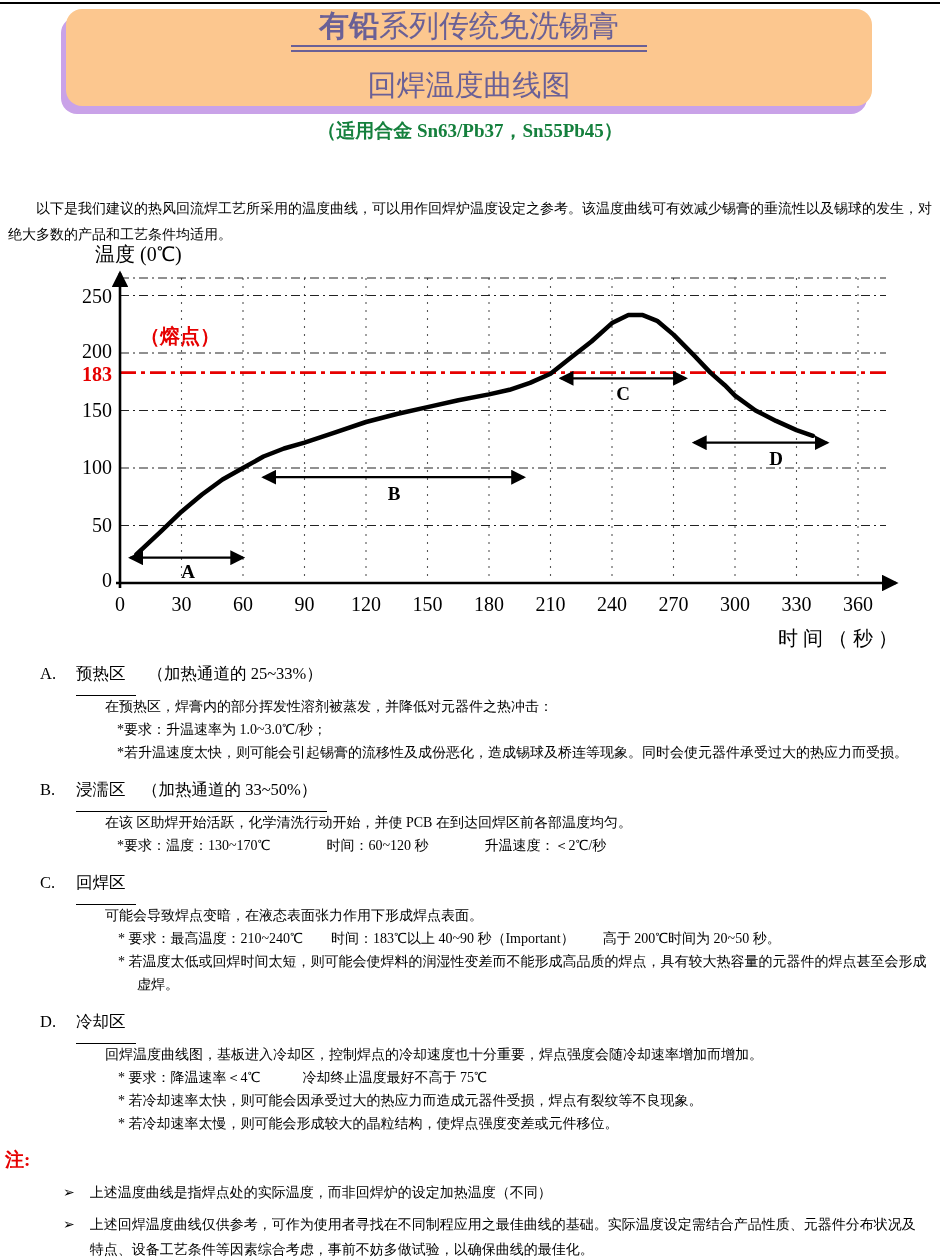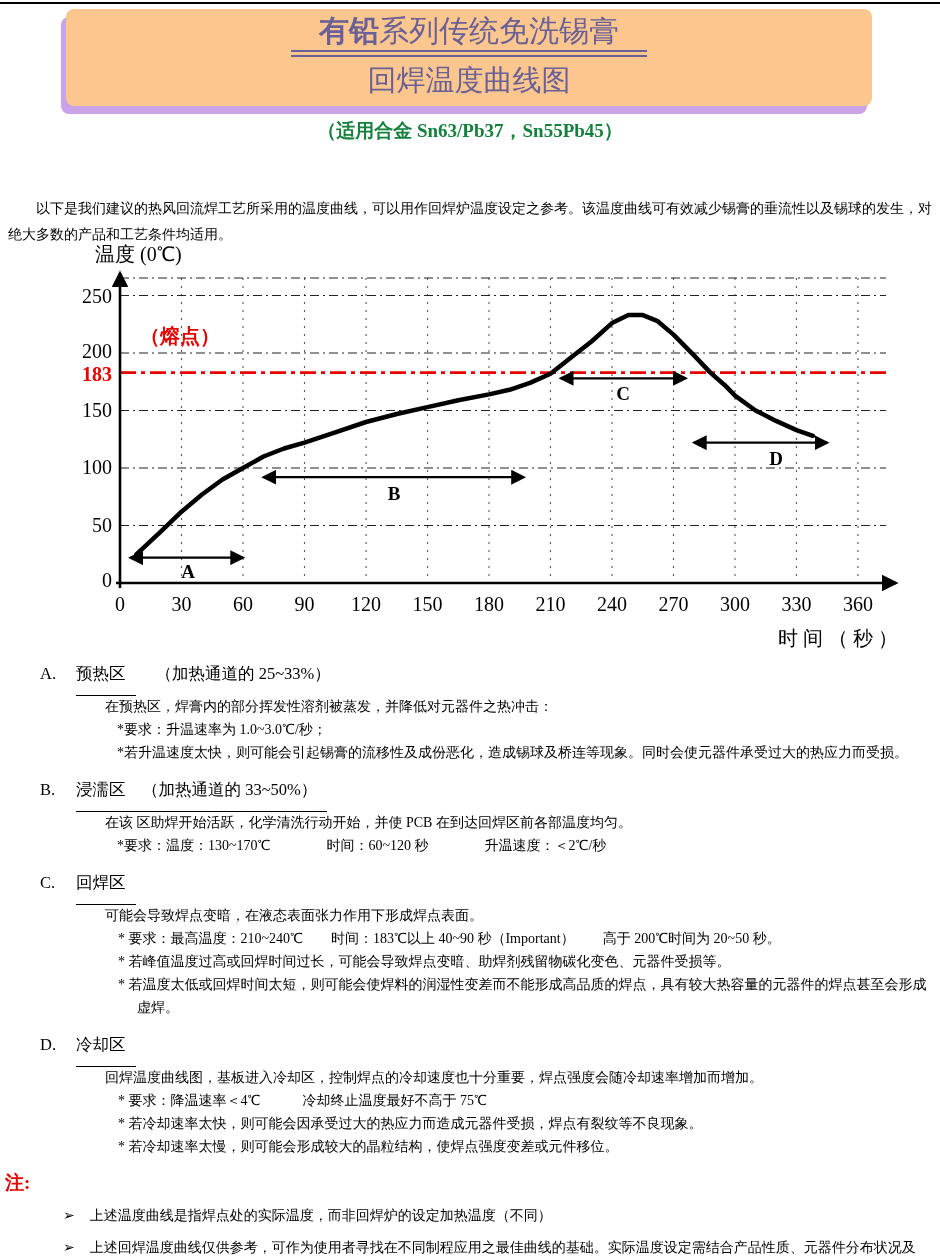--- a/index.html
+++ b/index.html
@@ -5,23 +5,23 @@
   * { margin:0; padding:0; box-sizing:border-box; }
   html,body { background:#ffffff; }
   body { font-family:"Liberation Serif", serif; color:#000; }
   .page { position:relative; width:940px; height:1260px; background:#fff; overflow:hidden; }
 
   .topline { position:absolute; top:2px; left:0; width:940px; height:2px; background:#000; }
 
   
   .header-box {
     position:absolute; left:66px; top:9px; width:806px; height:97px;
-    background:#fcc78f; border-radius:8px;
+    background:#fcc78f; border-radius:16px;
     box-shadow:-5px 8px 0 #c9a2e8;
-    display:flex; flex-direction:column; align-items:center; justify-content:center;
+    display:flex; flex-direction:column; align-items:center; justify-content:space-between;
   }
   .title-line1 { font-size:30px; color:#6a6096; border-bottom:7px double #6a6096; padding:0 28px 1px 28px; line-height:1.15; }
   .title-line1 .b { font-weight:bold; }
   .title-line2 { font-size:29px; color:#6a6096; margin-top:4px; }
   .subtitle { position:absolute; top:118px; left:0; width:940px; text-align:center; font-size:19px; font-weight:bold; color:#15803d; }
 
   
   .intro { position:absolute; top:196px; left:8px; width:924px; font-size:14px; line-height:26px; text-indent:2em; }
 
   
@@ -30,21 +30,21 @@
   .ytick { font-size:20px; }
   .xtick { font-size:20px; }
   .red { fill:#e60000; }
 
   
   .content { position:absolute; top:655px; left:0; width:940px; }
   .sec-head { font-size:16.5px; margin:8px 0 10px 40px; }
   .sec-head.gap { margin-top:15px; }
   .sec-letter { display:inline-block; width:36px; }
   .u { border-bottom:1.5px solid #000; padding-right:10px; padding-bottom:12px; }
-  .sec-suffix { margin-left:20px; }
+  .sec-suffix { margin-left:12px; }
   .sec-line { font-size:14px; line-height:23px; margin-left:105px; width:828px; }
   .sec-line.req { margin-left:117px; }
   .sec-line.hang { margin-left:137px; width:796px; text-indent:-19px; }
   .sp8 { margin-top:8px; }
 
   
   .note-label { color:#e60000; font-size:19px; font-weight:bold; margin:12px 0 4px 5px; }
   .note-item { display:flex; gap:15px; margin:7px 0 0 63px; width:862px; font-size:14px; line-height:25px; }
   .note-item .bullet { flex:0 0 auto; font-size:14px; line-height:25px; }
 </style>
@@ -159,21 +159,20 @@
       <span class="sec-letter">B.</span><span class="u">浸濡区　（加热通道的 33~50%）</span>
     </div>
     <div class="sec-line sp8">在该 区助焊开始活跃，化学清洗行动开始，并使 PCB 在到达回焊区前各部温度均匀。</div>
     <div class="sec-line req">*要求：温度：130~170℃　　　　时间：60~120 秒　　　　升温速度：＜2℃/秒</div>
 
     <div class="sec-head gap">
       <span class="sec-letter">C.</span><span class="u">回焊区</span>
     </div>
     <div class="sec-line sp8">可能会导致焊点变暗，在液态表面张力作用下形成焊点表面。</div>
     <div class="sec-line hang">* 要求：最高温度：210~240℃　　时间：183℃以上 40~90 秒（Important）　　高于 200℃时间为 20~50 秒。</div>
-    <div class="sec-line hang">* 若峰值温度过高或回焊时间过长，可能会导致焊点变暗、助焊剂残留物碳化变色、元器件受损等。</div>
     <div class="sec-line hang">* 若温度太低或回焊时间太短，则可能会使焊料的润湿性变差而不能形成高品质的焊点，具有较大热容量的元器件的焊点甚至会形成虚焊。</div>
 
     <div class="sec-head gap">
       <span class="sec-letter">D.</span><span class="u">冷却区</span>
     </div>
     <div class="sec-line sp8">回焊温度曲线图，基板进入冷却区，控制焊点的冷却速度也十分重要，焊点强度会随冷却速率增加而增加。</div>
     <div class="sec-line hang">* 要求：降温速率＜4℃　　　冷却终止温度最好不高于 75℃</div>
     <div class="sec-line hang">* 若冷却速率太快，则可能会因承受过大的热应力而造成元器件受损，焊点有裂纹等不良现象。</div>
     <div class="sec-line hang">* 若冷却速率太慢，则可能会形成较大的晶粒结构，使焊点强度变差或元件移位。</div>
 

